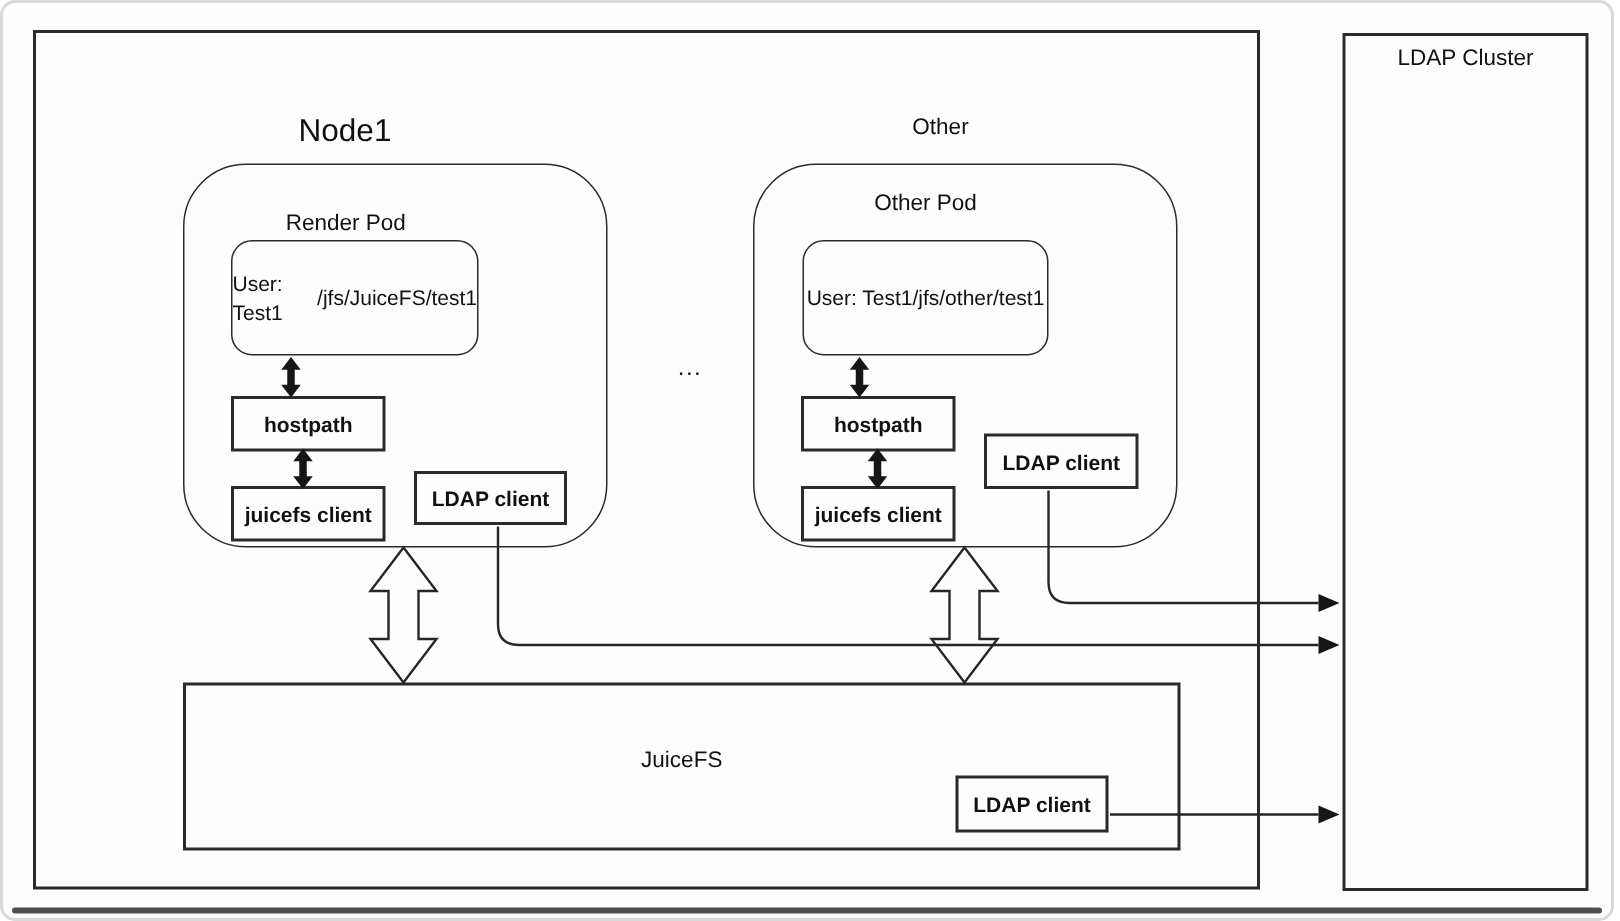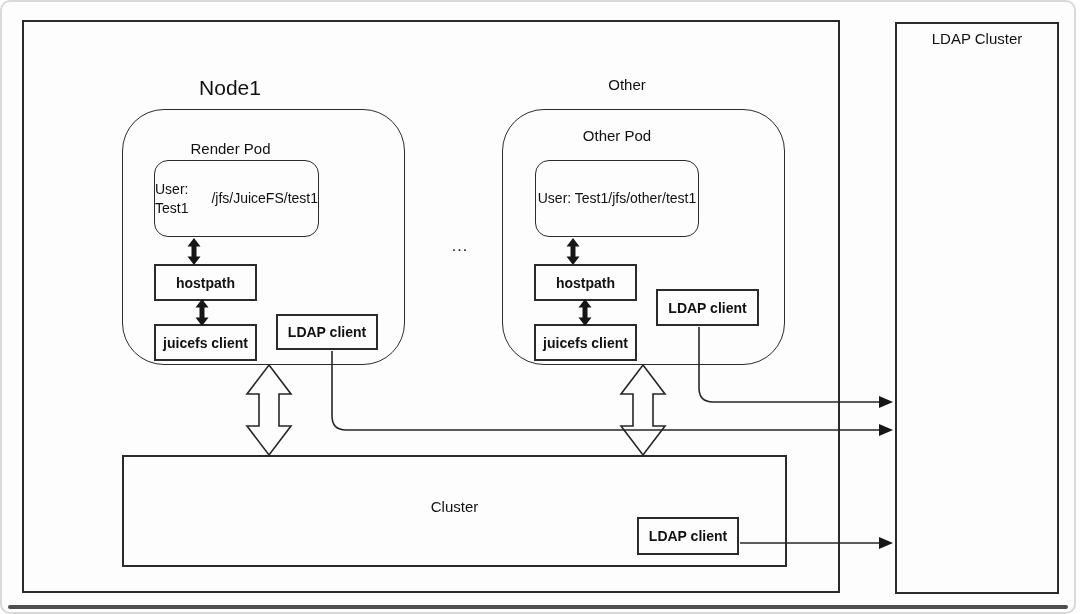--- a/index.html
+++ b/index.html
@@ -90,21 +90,21 @@
   <div class="lbl" id="pod-right-title">Other Pod</div>
   <div class="box stroke15 cell userbox" id="user-right">
     <span>User: Test1</span>
     <span>/jfs/other/test1</span>
   </div>
   <div class="box stroke2 cell" id="hostpath-right">hostpath</div>
   <div class="box stroke2 cell" id="juicefs-client-right">juicefs client</div>
   <div class="box stroke2 cell" id="ldap-client-pod-right">LDAP client</div>
 
   <div class="box stroke2" id="juicefs-box"></div>
-  <div class="lbl" id="juicefs-label">Cluster</div>
+  <div class="lbl" id="juicefs-label">JuiceFS</div>
   <div class="box stroke2 cell" id="ldap-client-juicefs">LDAP client</div>
 
   <svg id="overlay" viewBox="0 0 1080 614" xmlns="http://www.w3.org/2000/svg">
 
     <g fill="#161616">
       <polygon transform="translate(185,236)" points="7,0 13.5,8.5 9.5,8.5 9.5,18.5 13.5,18.5 7,27 0.5,18.5 4.5,18.5 4.5,8.5 0.5,8.5"></polygon>
       <polygon transform="translate(193,297)" points="7,0 13.5,8.5 9.5,8.5 9.5,18.5 13.5,18.5 7,27 0.5,18.5 4.5,18.5 4.5,8.5 0.5,8.5"></polygon>
       <polygon transform="translate(564,236)" points="7,0 13.5,8.5 9.5,8.5 9.5,18.5 13.5,18.5 7,27 0.5,18.5 4.5,18.5 4.5,8.5 0.5,8.5"></polygon>
       <polygon transform="translate(576,297)" points="7,0 13.5,8.5 9.5,8.5 9.5,18.5 13.5,18.5 7,27 0.5,18.5 4.5,18.5 4.5,8.5 0.5,8.5"></polygon>
     </g>

